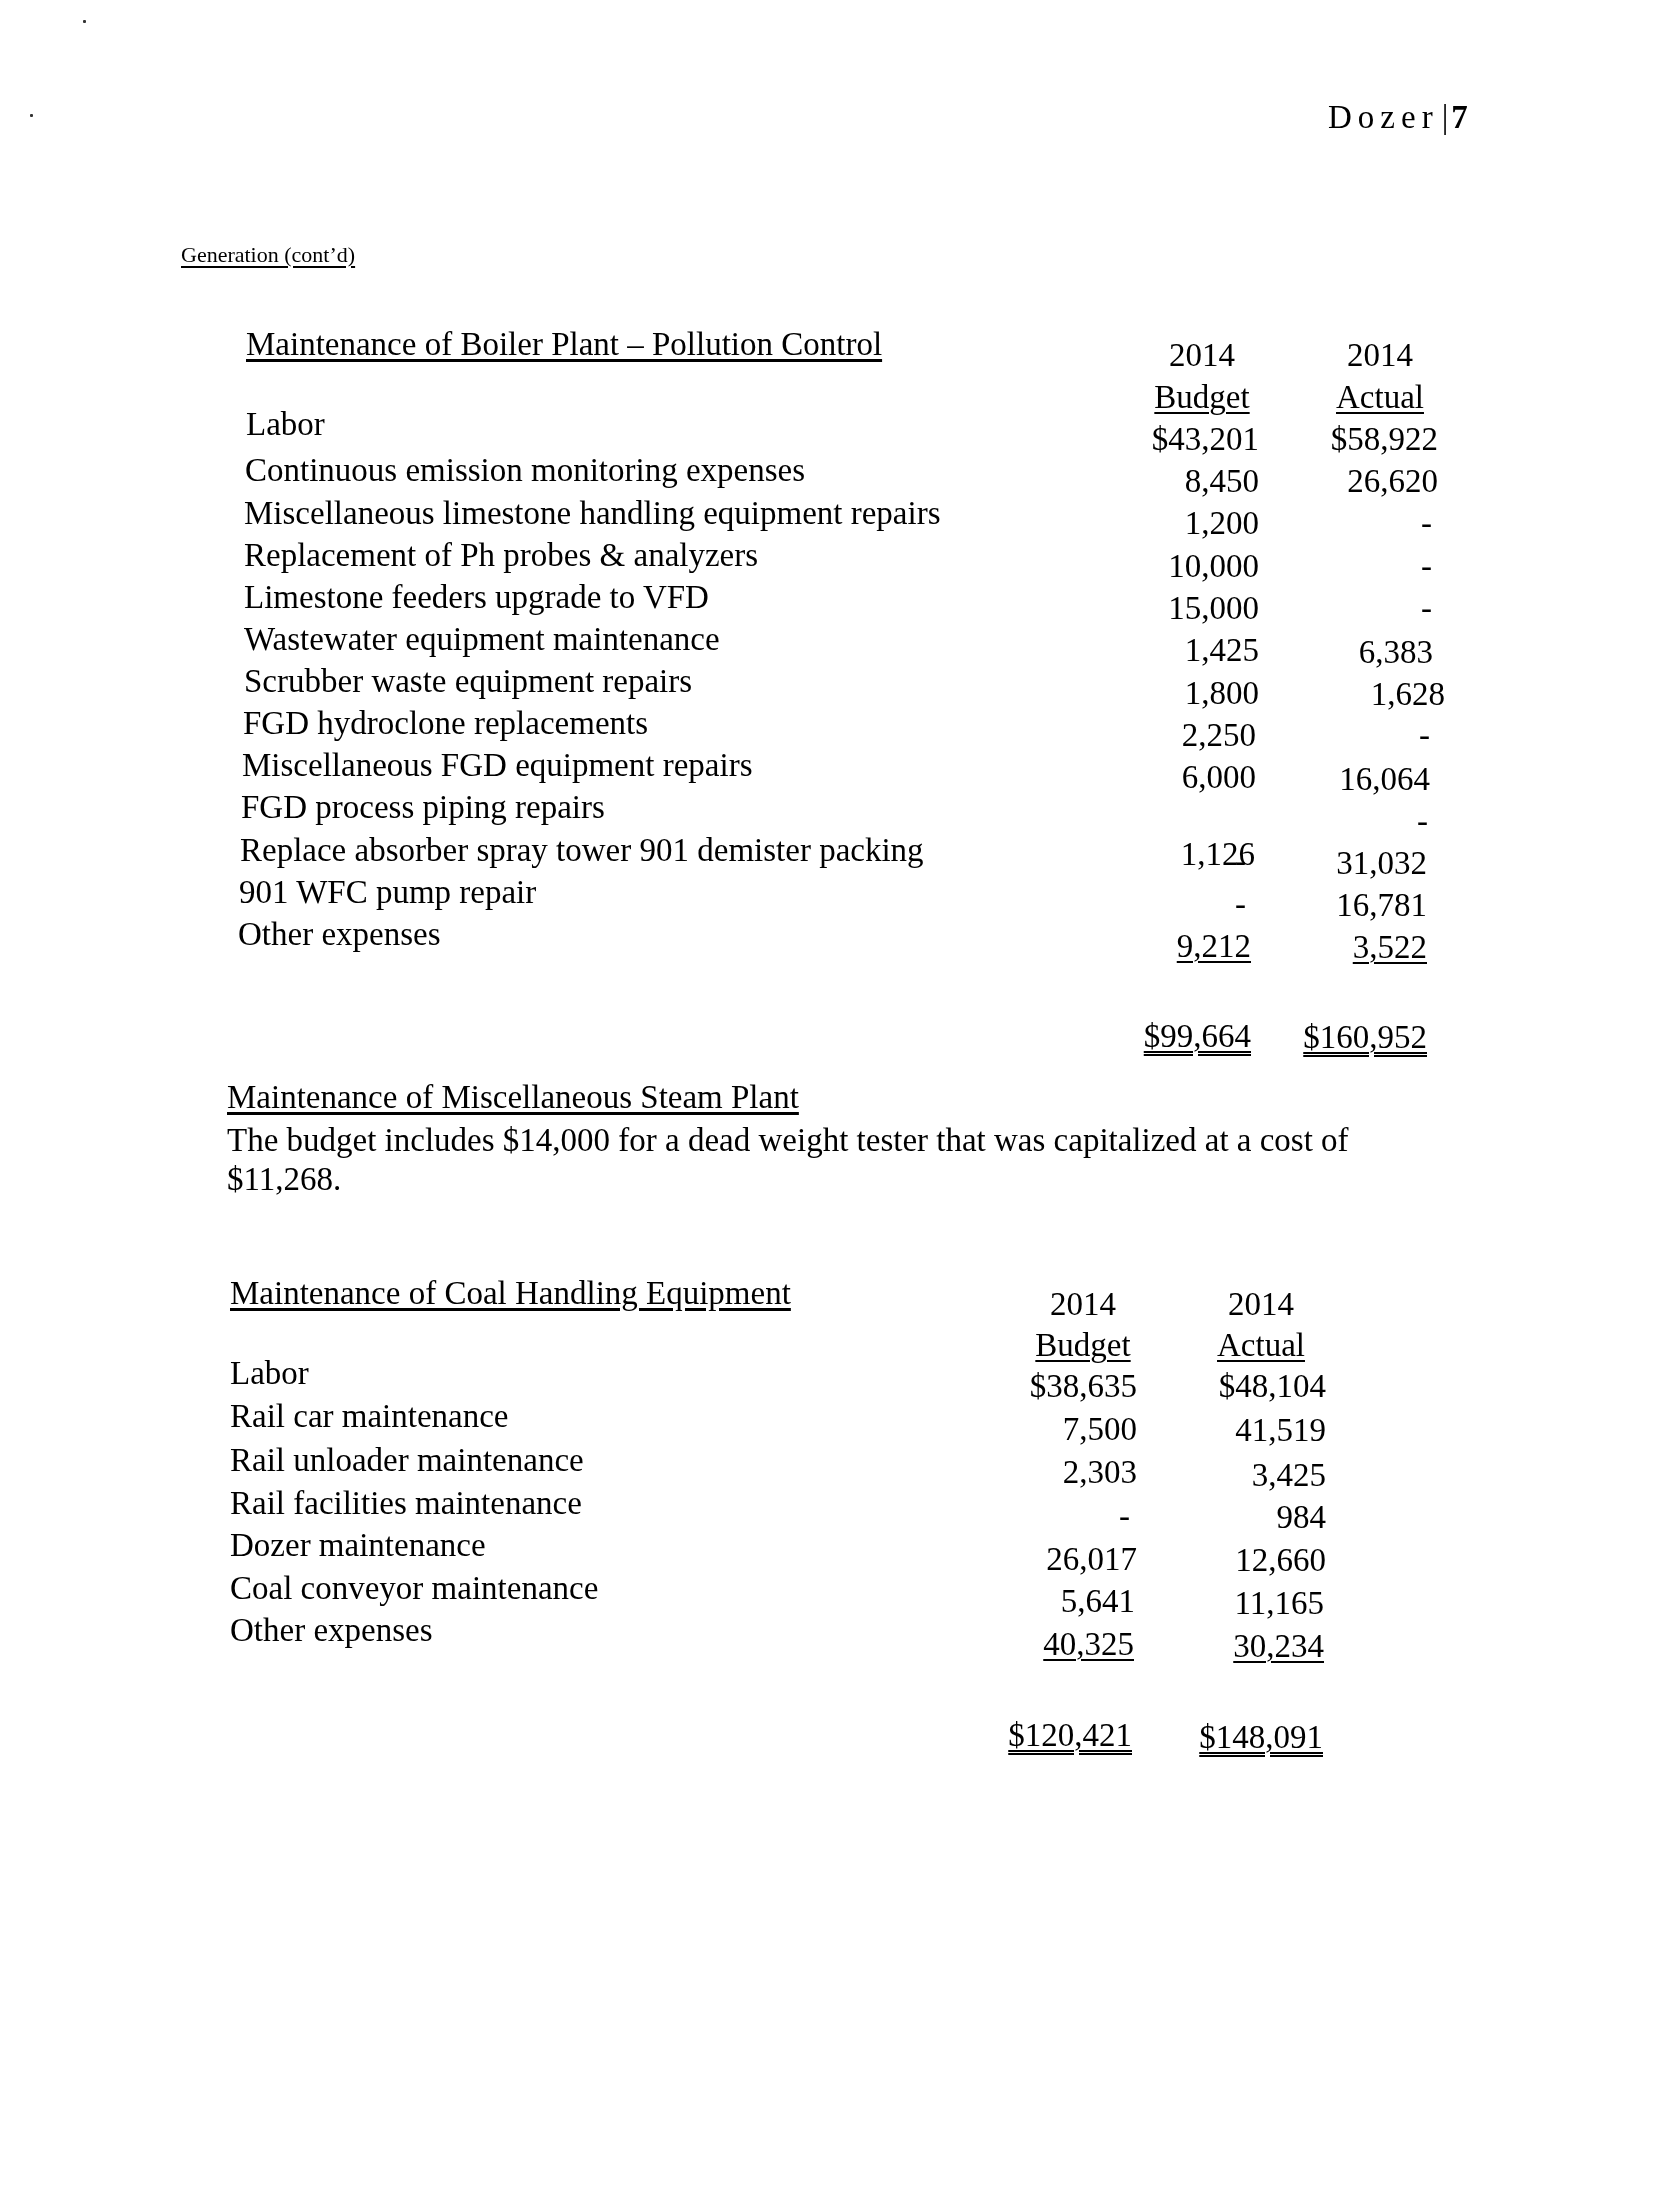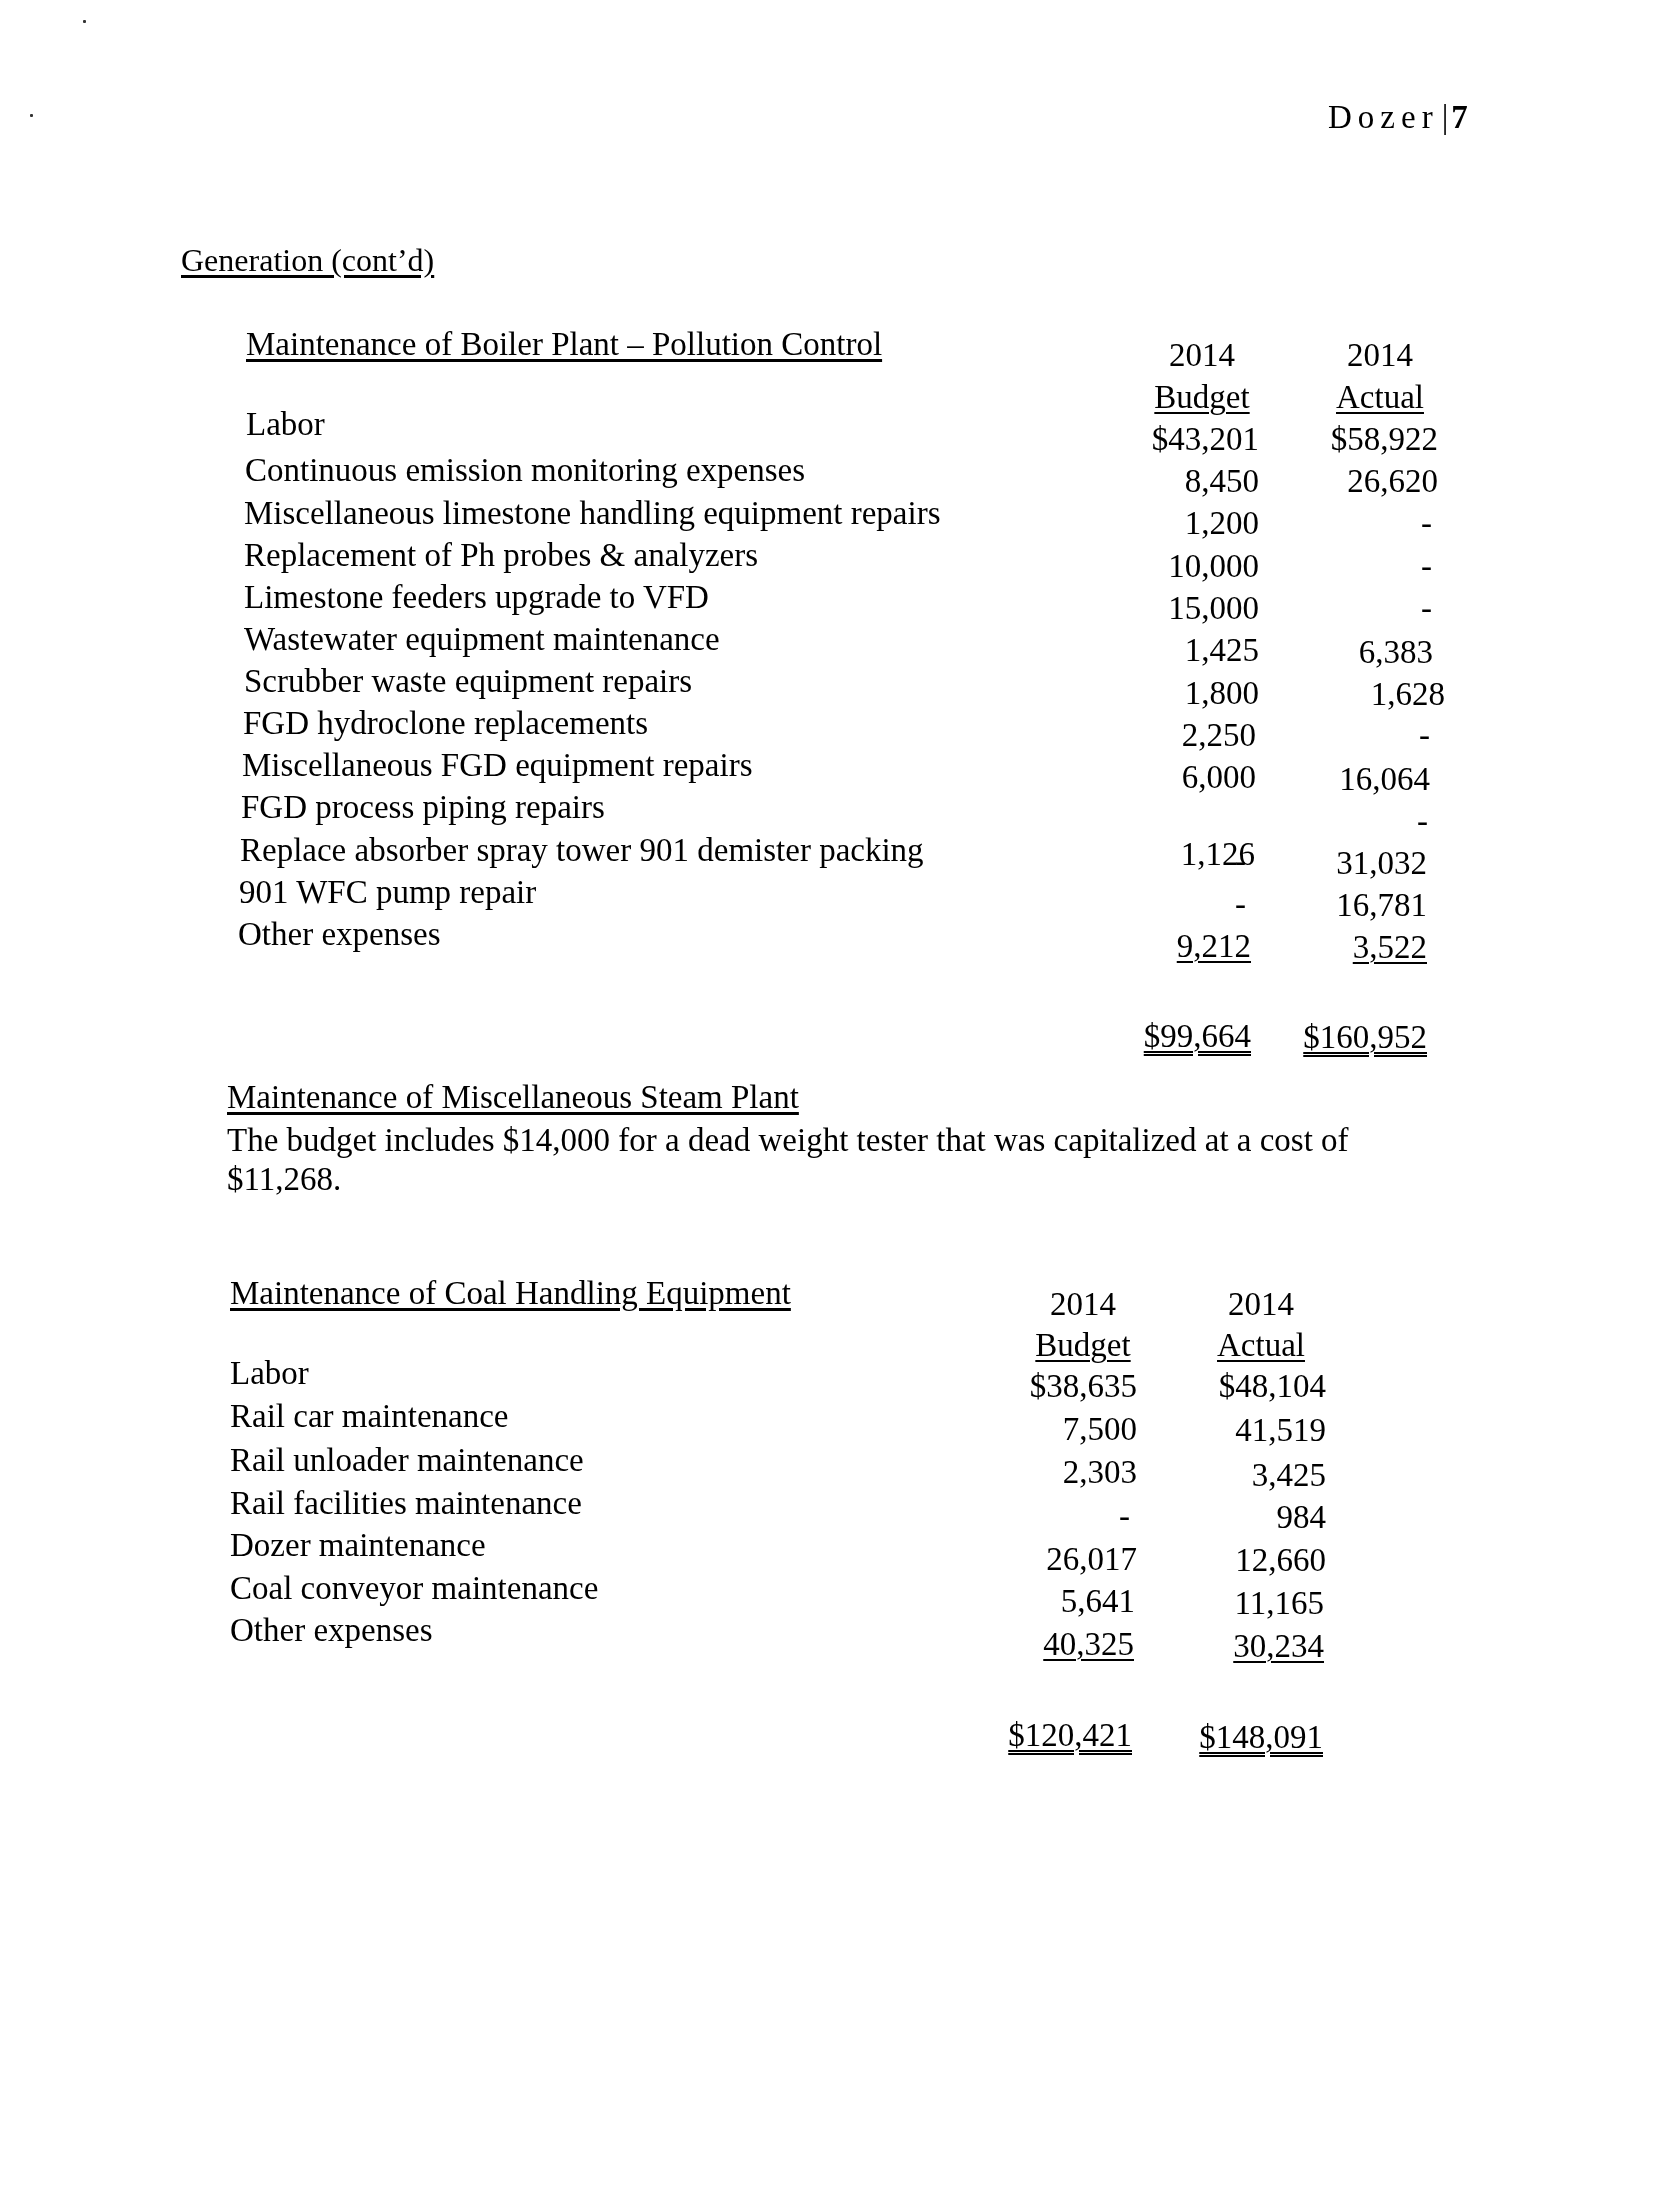--- a/index.html
+++ b/index.html
@@ -2,21 +2,21 @@
 <html style="font-size:8px"><head>
 <meta charset="utf-8">
 <style>
   html, body { margin: 0; padding: 0; background: #ffffff; }
   body { width: 1675px; height: 2194px; position: relative; overflow: hidden;
          font-family: "Liberation Serif", "DejaVu Serif", serif; color: #000; }
   .abs { position: absolute; white-space: nowrap; }
   .page-num { left: 1328px; top: 99px; font-size: 33px; letter-spacing: 6px; }
   .page-num .bar { font-weight: normal; letter-spacing: 0; margin: 0 3px; }
   .page-num .n { font-weight: bold; letter-spacing: 0; }
-  .section-title { left: 181px; top: 242px; font-size: 32px; text-decoration: underline; text-underline-offset: 4px; }
+  .section-title { left: 181px; top: 242px; font-size: 22px; text-decoration: underline; text-underline-offset: 4px; }
   .heading { font-size: 33px; text-decoration: underline; text-decoration-thickness: 2.5px; text-underline-offset: 4px; }
   .label { font-size: 33px; }
   .num { font-size: 33px; text-align: right; }
   .u1 { text-decoration: underline; text-underline-offset: 4px; text-decoration-thickness: 2px; }
   .u2 { text-decoration: underline double; text-underline-offset: 4px; text-decoration-thickness: 1.5px; margin-top: 48px; }
   .para { font-size: 33px; line-height: 39px; white-space: normal; }
   .speck { position: absolute; width: 2.5px; height: 3px; background: #333; border-radius: 1px; }
 </style>
 </head>
 <body>

